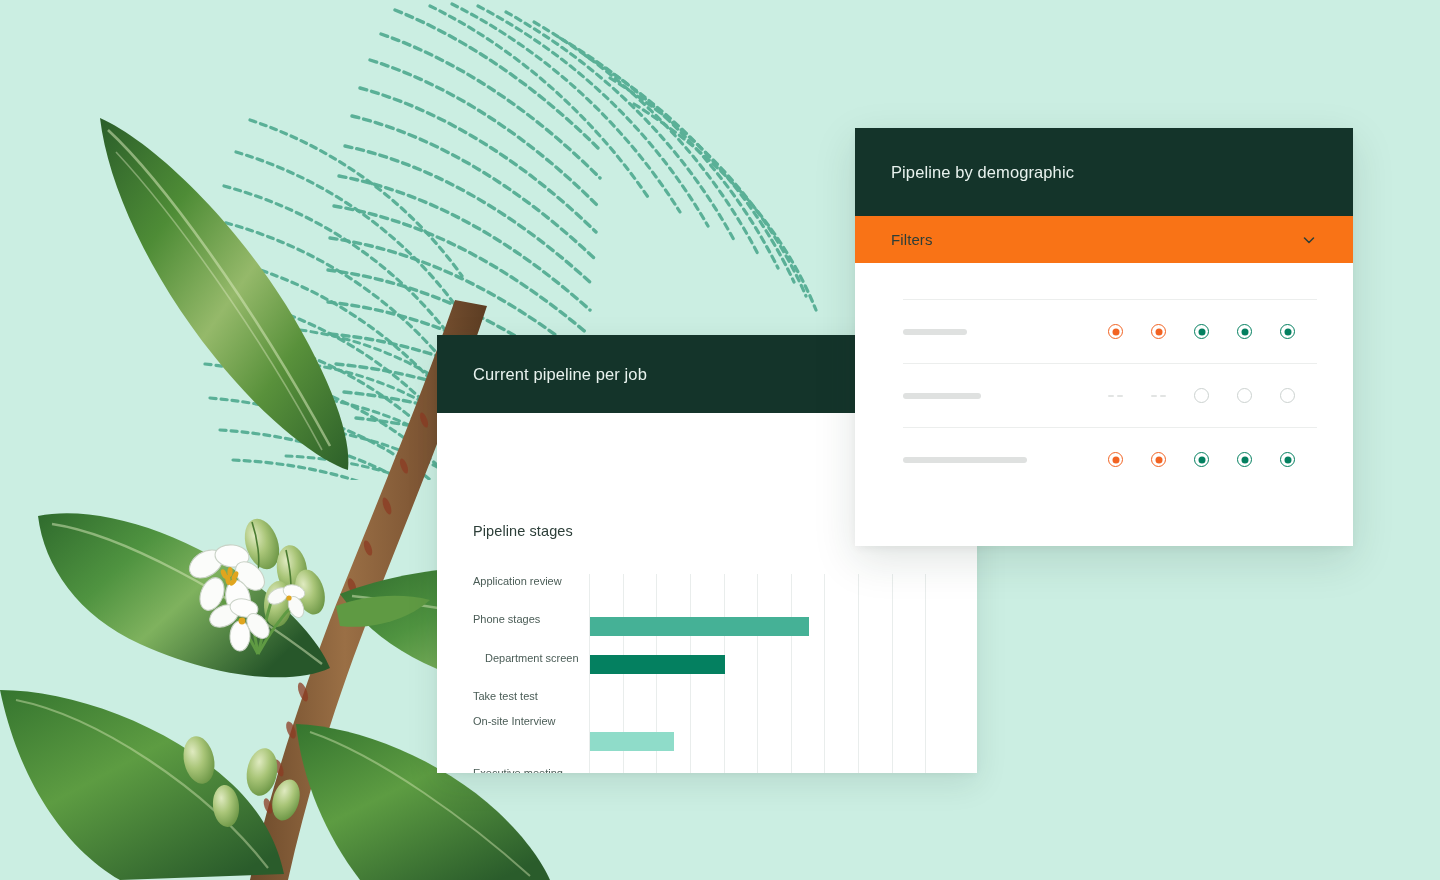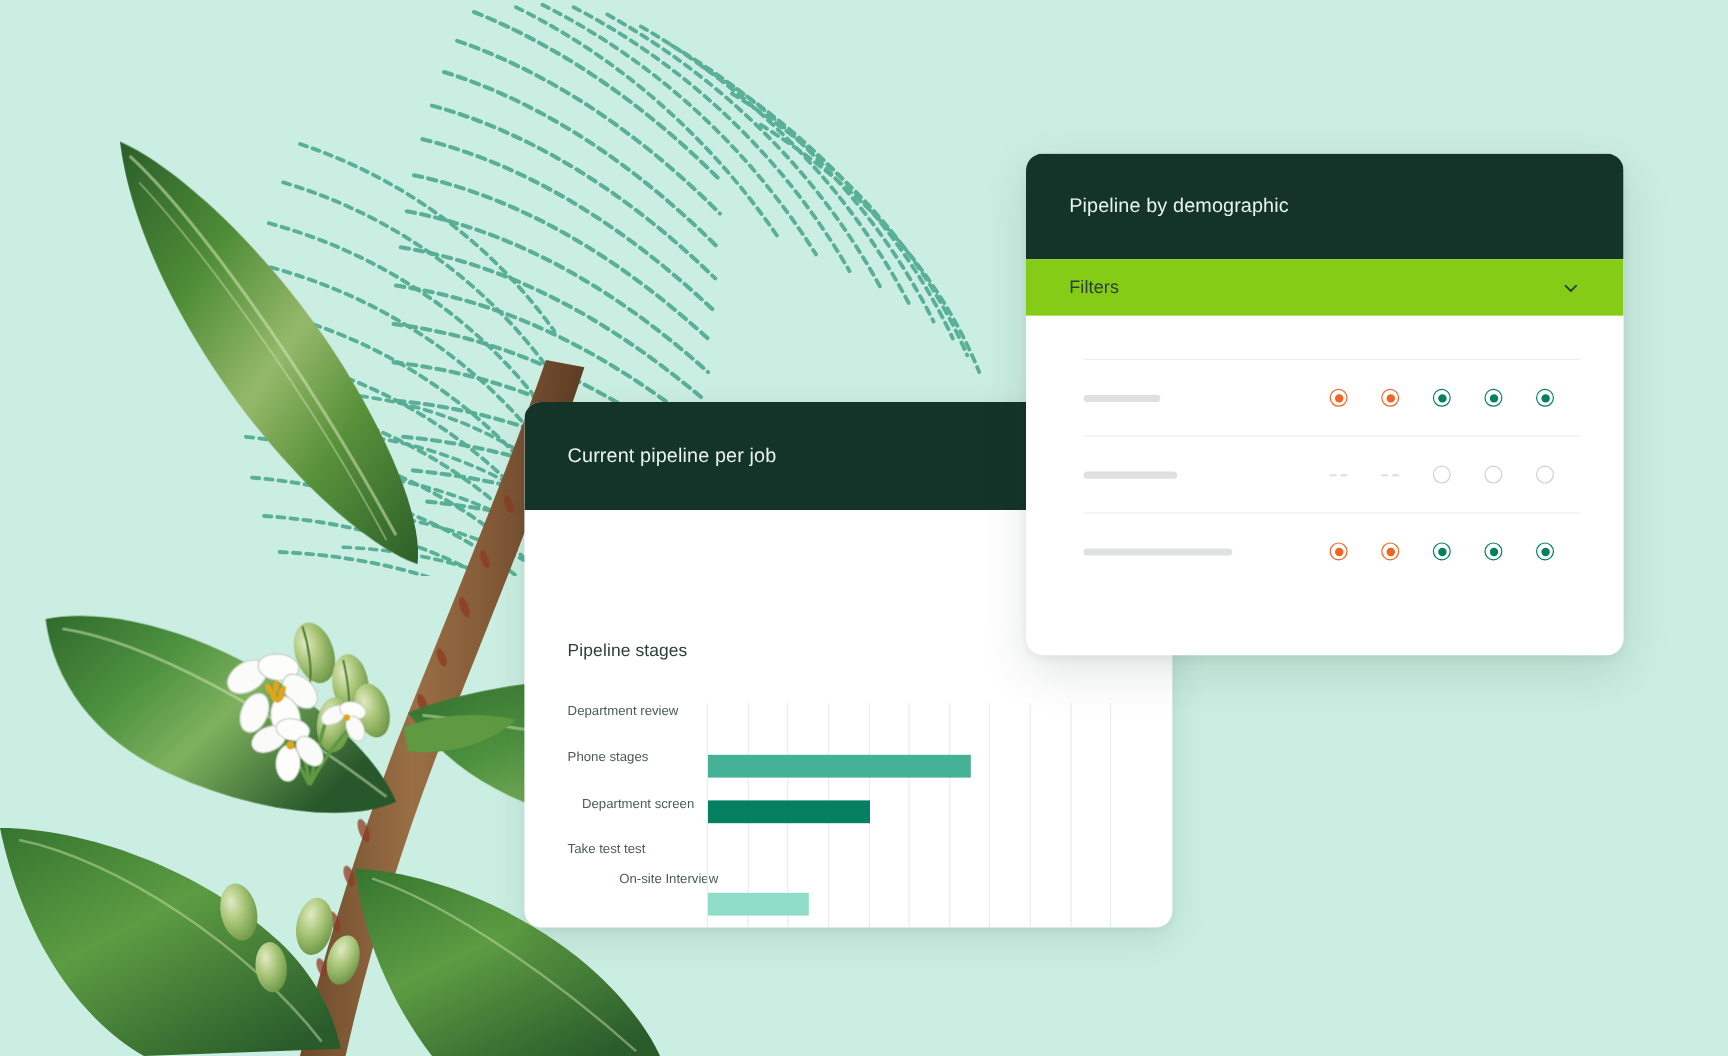--- a/index.html
+++ b/index.html
@@ -29,21 +29,21 @@
     top: 0; left: 0;
     width: 1440px;
     height: 880px;
     pointer-events: none;
   }
 
   
   .card {
     position: absolute;
     background: #ffffff;
-    border-radius: 14px;
+    border-radius: 0;
     overflow: hidden;
   }
 
   .card-header {
     background: #14342a;
     display: flex;
     align-items: center;
     padding: 0 36px;
   }
 
@@ -56,21 +56,21 @@
 
   
   #chart-card {
     left: 437px;
     top: 335px;
     width: 540px;
     height: 438px;
     box-shadow: 0 10px 30px rgba(20,52,42,0.10), 0 2px 8px rgba(20,52,42,0.05);
   }
 
-  #chart-card .card-header { height: 90px; }
+  #chart-card .card-header { height: 78px; }
 
   .chart-body {
     position: relative;
     height: 265px;
     padding: 0;
     text-align: right;
   }
 
   #chart-subtitle {
     position: absolute;
@@ -134,21 +134,21 @@
     top: 128px;
     width: 498px;
     height: 418px;
     box-shadow: 0 14px 40px rgba(20,52,42,0.13), 0 3px 10px rgba(20,52,42,0.06);
   }
 
   #filters-card .card-header { height: 88px; }
 
   .filters-bar {
     height: 47px;
-    background: #84cc16;
+    background: #f97316;
     display: flex;
     align-items: center;
     justify-content: space-between;
     padding: 0 36px;
   }
 
   .filters-bar-label {
     font-size: 15px;
     color: #2c3e38;
     letter-spacing: 0.1px;
@@ -435,25 +435,25 @@
   <div class="card-header">
     <span class="card-header-title">Current pipeline per job</span>
   </div>
 
   <div class="chart-body">
 
     <div id="chart-subtitle">Pipeline stages</div>
 
     <div class="plot-wrap">
       <div class="cat-labels" id="cat-labels">
-          <div class="cat-label" style="top: 7.5px;">Department review</div>
+          <div class="cat-label" style="top: 7.5px;">Application review</div>
           <div class="cat-label" style="top: 46px;">Phone stages</div>
           <div class="cat-label" style="top: 84.5px; margin-left: 12px;">Department screen</div>
           <div class="cat-label" style="top: 123px;">Take test test</div>
-          <div class="cat-label" style="top: 148px; margin-left: 43px;">On-site Interview</div>
+          <div class="cat-label" style="top: 148px;">On-site Interview</div>
           <div class="cat-label" style="top: 200px;">Executive meeting</div>
         </div>
       <div class="plot-area" id="plot-area">
           <div class="gridline" style="left: 0px;"></div>
           <div class="gridline" style="left: 33.6364px;"></div>
           <div class="gridline" style="left: 67.2727px;"></div>
           <div class="gridline" style="left: 100.909px;"></div>
           <div class="gridline" style="left: 134.545px;"></div>
           <div class="gridline" style="left: 168.182px;"></div>
           <div class="gridline" style="left: 201.818px;"></div>

